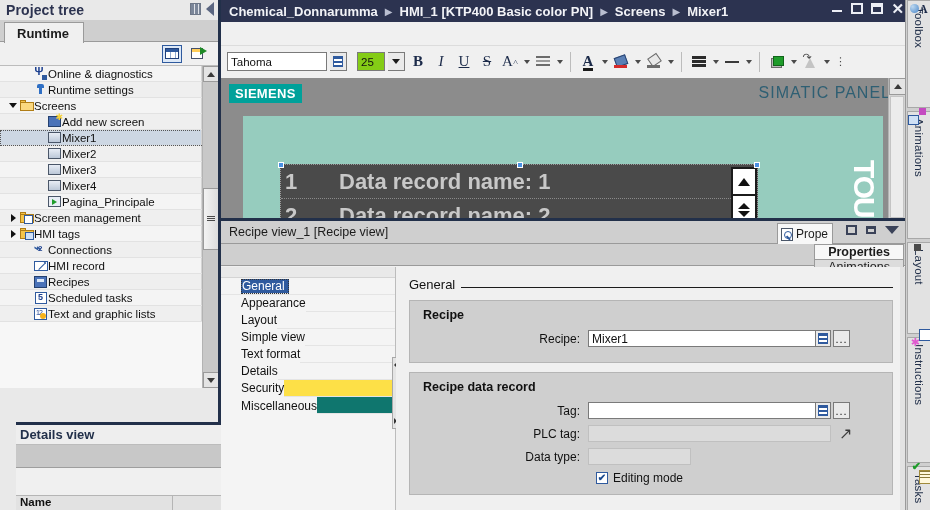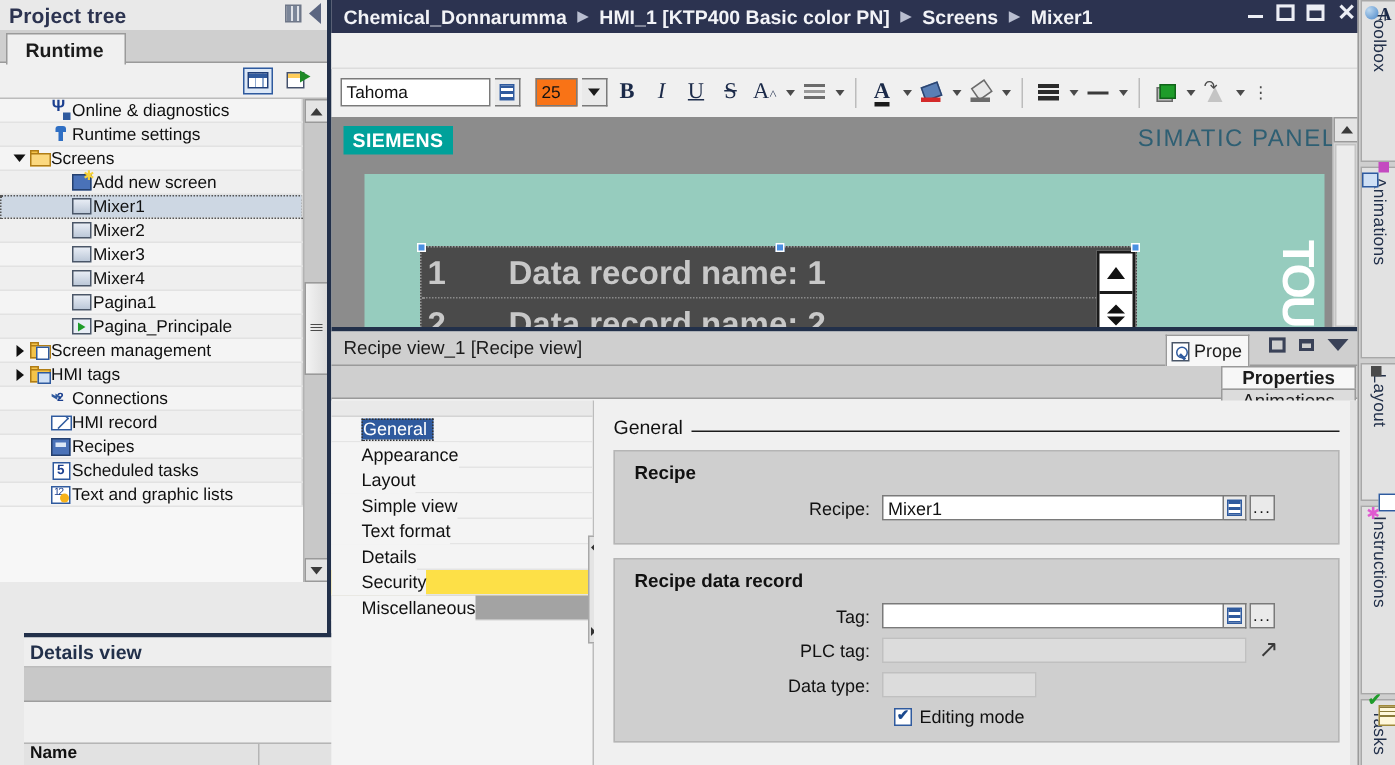--- a/index.html
+++ b/index.html
@@ -196,21 +196,21 @@
     width: 100px; height: 19px; background: #fff; border: 1px solid #7a7a7a;
     display: flex; align-items: center; padding-left: 3px; font-size: 11.5px; color: #111;
   }
   .fnt-drop {
     width: 17px; height: 19px; border: 1px solid #7a7a7a; border-left: none;
     background: #eaeaea; display: flex; align-items: center; justify-content: center;
   }
   .ico-list-blue { width: 10px; height: 11px; background: #fff; border: 1px solid #2f5a9e;
     background-image: linear-gradient(#2f5a9e 0 2px, transparent 2px 4px, #2f5a9e 4px 6px, transparent 6px 8px, #2f5a9e 8px 10px, transparent 10px); }
   .size-box {
-    width: 28px; height: 19px; background: #f97316; border: 1px solid #7a7a7a;
+    width: 28px; height: 19px; background: #84cc16; border: 1px solid #7a7a7a;
     display: flex; align-items: center; padding-left: 3px; font-size: 11.5px; color: #111;
     margin-left: 7px;
   }
   .size-drop { width: 17px; height: 19px; border: 1px solid #7a7a7a; border-left: none;
     background: #eaeaea; display: flex; align-items: center; justify-content: center; }
   .ico-caret-dn { width:0;height:0;border-left:4px solid transparent;border-right:4px solid transparent;border-top:5px solid #1b1b1b; }
   .fbtn { width: 20px; height: 22px; display: flex; align-items: center; justify-content: center;
     font-size: 15px; color: #1b2a49; font-family: "Liberation Serif", serif; }
   .fbtn.b { font-weight: bold; }
   .fbtn.i { font-style: italic; font-family:"Liberation Serif", serif; }
@@ -527,29 +527,20 @@
             <span class="ti">
               <span class="i-screen inner"></span>
             </span>
             <span class="tl">Mixer4</span>
             <span class="colsep"></span>
           </div>
           <div class="tree-row">
             <span style="flex: 0 0 35px;"></span>
             <span class="twisty"></span>
             <span class="ti">
-              <span class="i-screen inner"></span>
-            </span>
-            <span class="tl">Pagina1</span>
-            <span class="colsep"></span>
-          </div>
-          <div class="tree-row">
-            <span style="flex: 0 0 35px;"></span>
-            <span class="twisty"></span>
-            <span class="ti">
               <span class="i-greenplay"></span>
             </span>
             <span class="tl">Pagina_Principale</span>
             <span class="colsep"></span>
           </div>
           <div class="tree-row">
             <span style="flex: 0 0 7px;"></span>
             <span class="twisty">
               <span class="tw-right"></span>
             </span>
@@ -811,21 +802,21 @@
             </div>
             <div style="height: 17px; border-bottom: 1px solid rgb(228, 228, 228); background: rgb(244, 244, 244); display: flex; align-items: center;">
               <div class="pn-item" style="height: 17px; border: none;">Text format</div>
             </div>
             <div style="height: 17px; border-bottom: 1px solid rgb(228, 228, 228); background: rgb(244, 244, 244); display: flex; align-items: center;">
               <div class="pn-item" style="height: 17px; border: none;">Details</div>
             </div>
             <div style="height: 17px; border-bottom: 1px solid rgb(228, 228, 228); background: #fde047; display: flex; align-items: center;">
               <div class="pn-item" style="height: 17px; border: none;">Security</div>
             </div>
-            <div style="height: 17px; border-bottom: 1px solid rgb(228, 228, 228); background: #a3a3a3; display: flex; align-items: center;">
+            <div style="height: 17px; border-bottom: 1px solid rgb(228, 228, 228); background: #0f766e; display: flex; align-items: flex-start;">
               <div class="pn-item" style="height: 17px; border: none;">Miscellaneous</div>
             </div>
           </div>
         <div class="pn-splitter">
           <span class="sp-l"></span>
             <span class="sp-r"></span>
         </div>
       </div>
 
       <div class="props-main">

